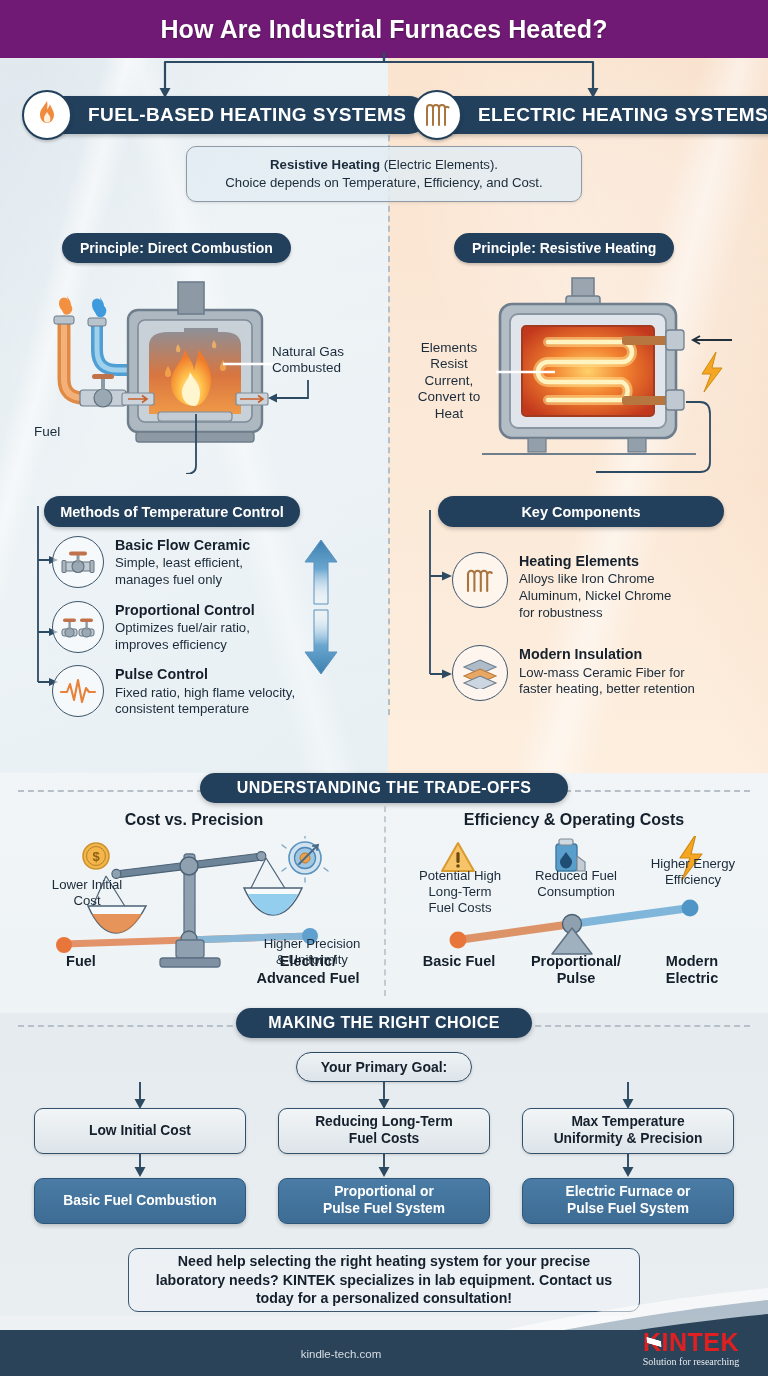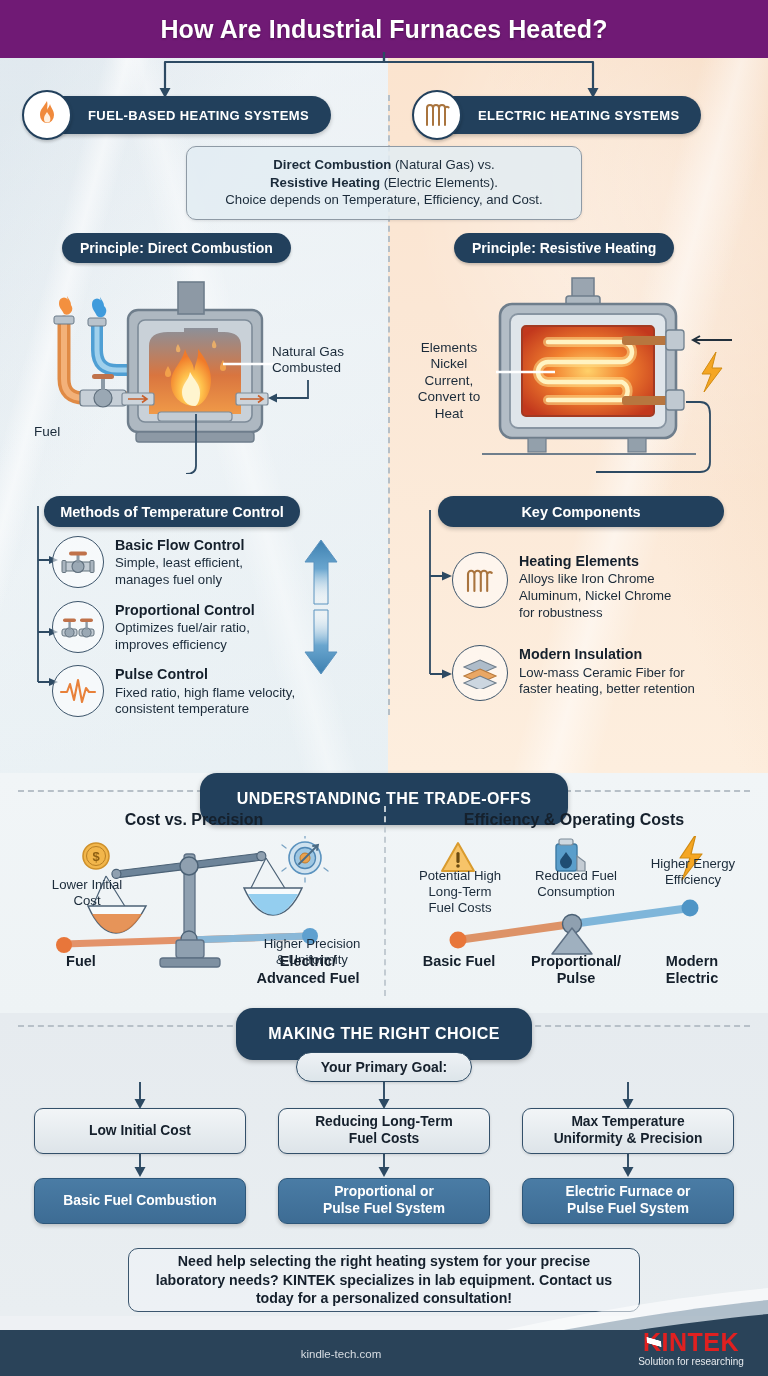--- a/index.html
+++ b/index.html
@@ -58,21 +58,21 @@
   
   .branch-svg { position:absolute; left:0; top:50px; width:768px; height:60px; }
 
   
   .cat-pill {
     position: absolute; height: 38px; border-radius: 19px;
     background: #22405c; display:flex; align-items:center;
     box-shadow: 0 2px 4px rgba(0,0,0,.22);
   }
   .cat-pill .cat-label {
-    color:#fff; font-size:13px; font-weight:bold; letter-spacing:.4px;
+    color:#fff; font-size:19px; font-weight:bold; letter-spacing:.4px;
     padding-left: 54px; padding-right: 22px; white-space: nowrap;
   }
   .cat-icon {
     position:absolute; left:-12px; top:-6px; width:50px; height:50px;
     border-radius:50%; background:#fff; border:2px solid #22405c;
     display:flex; align-items:center; justify-content:center;
     box-shadow: 0 2px 3px rgba(0,0,0,.2);
   }
   #cat-fuel { left: 34px; top: 96px; }
   #cat-electric { left: 424px; top: 96px; }
@@ -147,21 +147,21 @@
   #band-choice    { top: 1013px; height: 303px; background: linear-gradient(180deg,#e6ebef,#e9eef1); }
 
   .dash-rule {
     position:absolute; left:18px; width:732px; height:0;
     border-top:2px dashed #b7c0c8;
   }
   #rule-1 { top: 790px; }
   #rule-2 { top: 1025px; }
 
   .section-pill {
-    position:absolute; height:52px; border-radius:17px; background:#22405c;
+    position:absolute; height:30px; border-radius:17px; background:#22405c;
     color:#fff; font-size:16px; font-weight:bold; letter-spacing:.4px;
     display:flex; align-items:center; justify-content:center; padding:5px 22px;
     box-shadow:0 2px 5px rgba(0,0,0,.25); white-space:nowrap;
   }
   #pill-tradeoffs { left: 200px; top: 773px; width: 368px; }
   #pill-choice    { left: 236px; top: 1008px; width: 296px; }
 
   .to-col-title {
     position:absolute; font-size:16px; font-weight:bold; color:#15202c; text-align:center;
   }
@@ -238,21 +238,21 @@
   .logo { position:absolute; left:624px; top:1330px; width:134px; text-align:center; }
   .logo-mark {
     font-size:25px; font-weight:bold; color:#e02020; letter-spacing:.5px; line-height:1;
     position:relative; display:inline-block;
   }
   .logo-slash {
     position:absolute; left:4px; top:-2px; width:14px; height:28px;
     background:linear-gradient(20deg, transparent 40%, #ffffff 42%, #ffffff 58%, transparent 60%);
     transform: rotate(-4deg);
   }
-  .logo-tag { font-size:10px; color:#e6eaee; margin-top:1px; }
+  .logo-tag { font-size:10px; color:#e6eaee; margin-top:1px;font-family:Liberation Serif, serif; }
 </style>
 </head>
 <body>
 
 <div class="page">
 
   <div class="header">
     <div class="header-title">How Are Industrial Furnaces Heated?</div>
   </div>
 
@@ -282,23 +282,20 @@
   <div class="cat-pill" id="cat-electric">
     <div class="cat-icon">
       <svg width="30" height="28" viewBox="0 0 30 28">
         <path d="M5 24 L5 7 a3 3 0 0 1 6 0 L11 24 M11 7 a3 3 0 0 1 6 0 L17 24 M17 7 a3 3 0 0 1 6 0 L23 24 M23 7 a2.6 2.6 0 0 1 3.6 -0.6" fill="none" stroke="#a9743e" stroke-width="2" stroke-linecap="round" stroke-linejoin="round"></path>
       </svg>
     </div>
     <div class="cat-label">ELECTRIC HEATING SYSTEMS</div>
   </div>
 
   <div class="intro-box">
-    <div>
-      <b>Direct Combustion</b><span> (Natural Gas) vs.</span>
-    </div>
     <div>
       <b>Resistive Heating</b><span> (Electric Elements).</span>
     </div>
     <div>Choice depends on Temperature, Efficiency, and Cost.</div>
   </div>
 
   <div class="principle-pill" id="principle-left">Principle: Direct Combustion</div>
   <div class="principle-pill" id="principle-right">Principle: Resistive Heating</div>
 
   <div class="diagram" id="diagram-left">
@@ -404,21 +401,21 @@
       <path d="M332 66 L294 66 M300 62 L293 66 L300 70" fill="none" stroke="#22303c" stroke-width="2"></path>
 
       <path d="M316 78 L302 100 L311 100 L304 118 L322 94 L312 94 Z" fill="#f5a623" stroke="#d18b12" stroke-width="1"></path>
 
       <path d="M155 98 L96 98" stroke="#ffffff" stroke-width="2.6"></path>
 
       <path d="M286 128 L300 128 Q310 128 310 140 L310 188 Q310 198 300 198 L196 198" fill="none" stroke="#2d4a63" stroke-width="1.8"></path>
     </svg>
   </div>
   <div class="callout" id="callout-elem" style="white-space:pre-line;">Elements
-Nickel
+Resist
 Current,
 Convert to
 Heat</div>
 
   <div class="sub-pill" id="sub-methods">Methods of Temperature Control</div>
   <div class="sub-pill" id="sub-keycomp">Key Components</div>
 
   <svg class="bracket" style="left:16px; top:500px; width:46px; height:200px;" viewBox="0 0 46 200">
     <path d="M22 6 L22 182" fill="none" stroke="#2d4a63" stroke-width="1.8"></path>
     <path d="M22 60 L36 60 M22 132 L36 132 M22 182 L36 182" fill="none" stroke="#2d4a63" stroke-width="1.8"></path>
@@ -441,21 +438,21 @@
         <svg width="34" height="28" viewBox="0 0 34 28">
           <rect x="3" y="14" width="28" height="9" rx="2" fill="#c3ccd4" stroke="#65747f" stroke-width="1.1"></rect>
           <circle cx="17" cy="18.5" r="6" fill="#9aa8b4" stroke="#5e6e7c" stroke-width="1.1"></circle>
           <rect x="15.5" y="7" width="3" height="8" fill="#8c9aa6"></rect>
           <rect x="8" y="3.5" width="18" height="4" rx="2" fill="#c0724a"></rect>
           <rect x="1" y="12.5" width="4" height="12" rx="1" fill="#aab5bf" stroke="#65747f" stroke-width="1"></rect>
           <rect x="29" y="12.5" width="4" height="12" rx="1" fill="#aab5bf" stroke="#65747f" stroke-width="1"></rect>
         </svg>
       </div>
       <div class="item-text">
-        <div class="item-title">Basic Flow Control</div>
+        <div class="item-title">Basic Flow Ceramic</div>
         <div class="item-desc" style="white-space:pre-line;">Simple, least efficient,
 manages fuel only</div>
       </div>
     </div>
 
     <div class="item">
       <div class="item-circle">
         <svg width="36" height="28" viewBox="0 0 36 28">
           <g>
             <rect x="2" y="16" width="15" height="7" rx="2" fill="#c3ccd4" stroke="#65747f" stroke-width="1"></rect>

